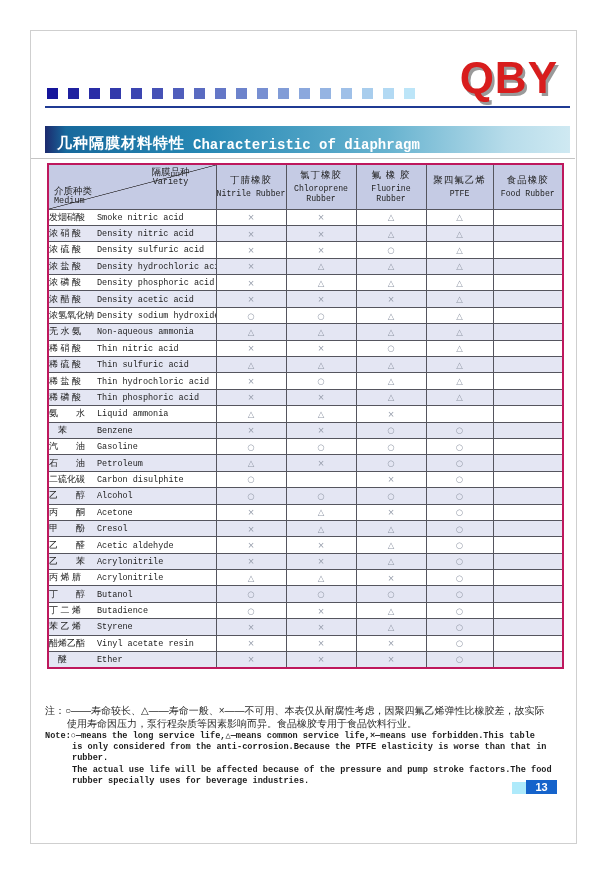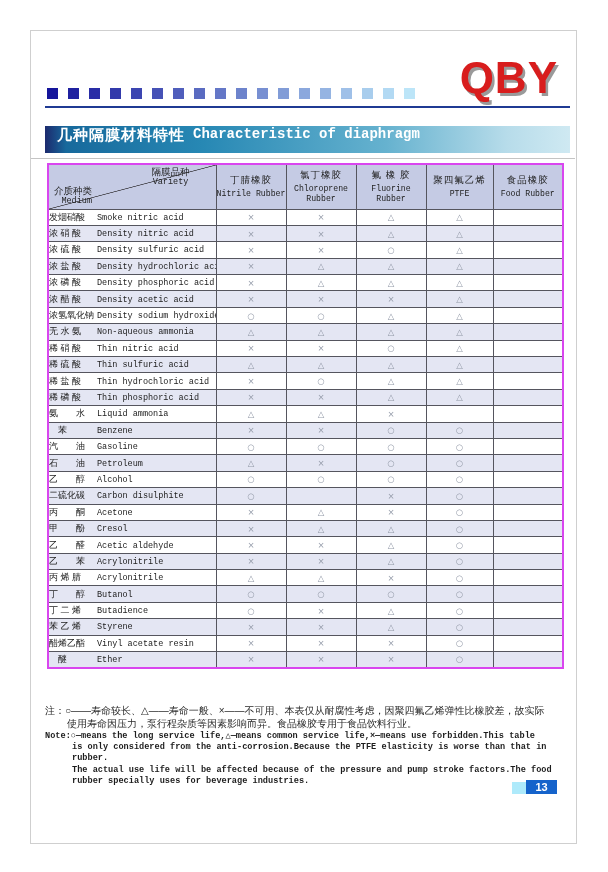--- a/index.html
+++ b/index.html
@@ -14,41 +14,41 @@
     position:absolute;right:50px;top:56px;font-size:44px;font-weight:900;
     letter-spacing:1px;color:#d81d1d;text-shadow:2.5px 2.5px 0 #9a9a9a;
     font-family:"Liberation Sans",sans-serif;line-height:1;
   }
   .squares{position:absolute;left:47px;top:88px;height:11px;display:flex;gap:10px;}
   .squares .sq{width:11px;height:11px;}
   .top-rule{position:absolute;left:45px;top:106px;width:525px;height:2px;}
   .title-bar{
     position:absolute;left:45px;top:126px;width:525px;height:27px;
     background:linear-gradient(90deg,#1c2a6e 0%,#17699c 4%,#2788b4 30%,#66b2cf 65%,#b7dcea 88%,#cfe9f2 100%);
-    color:#ffffff;display:flex;align-items:flex-start;padding-left:12px;box-sizing:border-box;
+    color:#ffffff;display:flex;align-items:flex-end;padding-left:12px;box-sizing:border-box;
   }
   .title-bar .t-zh{font-size:15px;font-weight:bold;letter-spacing:1px;}
   .title-bar .t-en{font-size:14px;font-weight:bold;margin-left:8px;font-family:"Liberation Mono","DejaVu Sans Mono",monospace;}
   .under-title-rule{position:absolute;left:31px;top:158px;width:544px;height:1px;background:#c4c4c4;}
   
   table.main{
     position:absolute;left:47px;top:163px;width:515px;border-collapse:collapse;table-layout:fixed;
-    border:2px solid #d946ef;
+    border:2px solid #be185d;
   }
   table.main th,table.main td{border:1px solid #55555e;padding:0;box-sizing:border-box;}
   table.main th{background:#c5cbe4;height:45px;font-weight:normal;vertical-align:middle;}
   th.corner{position:relative;}
   .diag{
     position:absolute;inset:0;
     background:linear-gradient(to bottom right,transparent calc(50% - 0.7px),#55555e calc(50% - 0.2px),#55555e calc(50% + 0.2px),transparent calc(50% + 0.7px));
   }
   .corner-top{position:absolute;top:2px;right:26px;text-align:center;line-height:1.15;}
   .corner-top .zh{font-size:9.5px;}
   .corner-top .en{font-size:8.5px;font-family:"Liberation Mono","DejaVu Sans Mono",monospace;}
-  .corner-bottom{position:absolute;bottom:2px;left:5px;text-align:right;line-height:1.15;}
+  .corner-bottom{position:absolute;bottom:2px;left:5px;text-align:left;line-height:1.15;}
   .corner-bottom .zh{font-size:9.5px;}
   .corner-bottom .en{font-size:8.5px;font-family:"Liberation Mono","DejaVu Sans Mono",monospace;}
   .colhead-zh{font-size:9.5px;letter-spacing:1px;}
   .colhead-en{font-size:8.2px;font-family:"Liberation Mono","DejaVu Sans Mono",monospace;line-height:1.2;margin-top:2px;}
   table.main tbody td{height:16.4px;font-size:8.5px;background:#ffffff;}
   table.main tbody tr:nth-child(even) td{background:#e4e6f3;}
   td.lbl{text-align:left;padding-left:5px;white-space:nowrap;overflow:hidden;margin-top:8px;}
   td.lbl .zh{display:inline-block;width:48px;font-size:9px;white-space:pre;vertical-align:middle;}
   td.lbl .en{font-size:8.5px;font-family:"Liberation Mono","DejaVu Sans Mono",monospace;vertical-align:middle;}
   td.sym{text-align:center;color:#939aa8;font-size:10.5px;font-family:"DejaVu Sans",sans-serif;}
@@ -266,32 +266,32 @@
       </tr>
       <tr>
         <td class="lbl"><span class="zh">石　　油</span><span class="en">Petroleum</span></td>
         <td class="sym">△</td>
         <td class="sym">×</td>
         <td class="sym">○</td>
         <td class="sym">○</td>
         <td class="sym"></td>
       </tr>
       <tr>
+        <td class="lbl"><span class="zh">二硫化碳</span><span class="en">Carbon disulphite</span></td>
+        <td class="sym">○</td>
+        <td class="sym"></td>
+        <td class="sym">×</td>
+        <td class="sym">○</td>
+        <td class="sym"></td>
+      </tr>
+      <tr>
         <td class="lbl"><span class="zh">乙　　醇</span><span class="en">Alcohol</span></td>
         <td class="sym">○</td>
         <td class="sym">○</td>
         <td class="sym">○</td>
-        <td class="sym">○</td>
-        <td class="sym"></td>
-      </tr>
-      <tr>
-        <td class="lbl"><span class="zh">二硫化碳</span><span class="en">Carbon disulphite</span></td>
-        <td class="sym">○</td>
-        <td class="sym"></td>
-        <td class="sym">×</td>
         <td class="sym">○</td>
         <td class="sym"></td>
       </tr>
       <tr>
         <td class="lbl"><span class="zh">丙　　酮</span><span class="en">Acetone</span></td>
         <td class="sym">×</td>
         <td class="sym">△</td>
         <td class="sym">×</td>
         <td class="sym">○</td>
         <td class="sym"></td>

